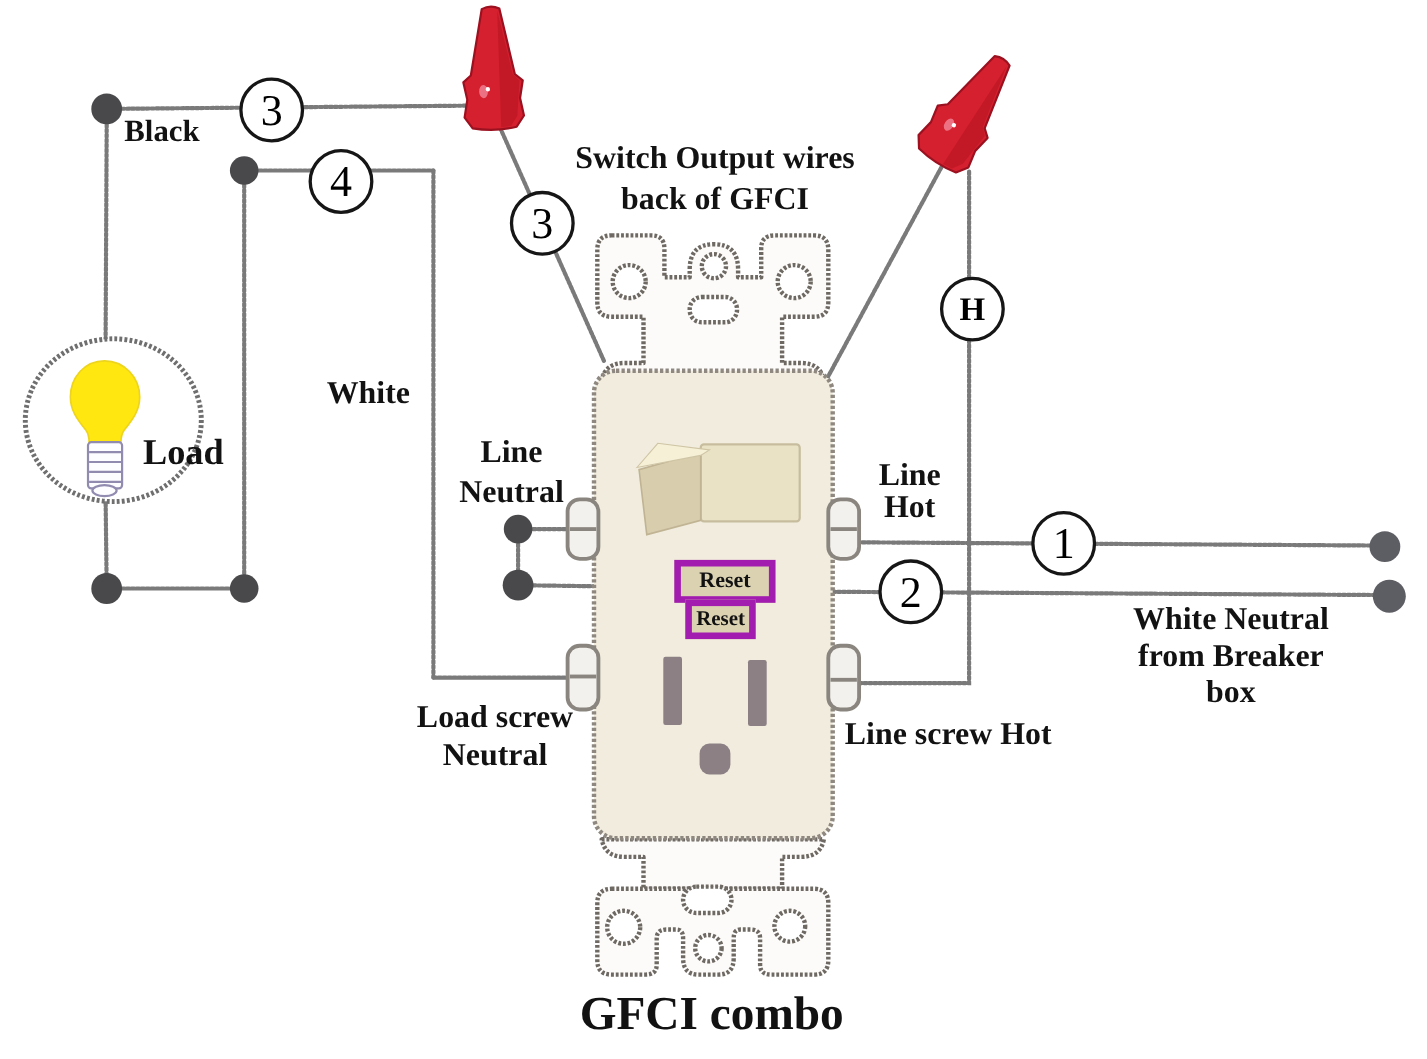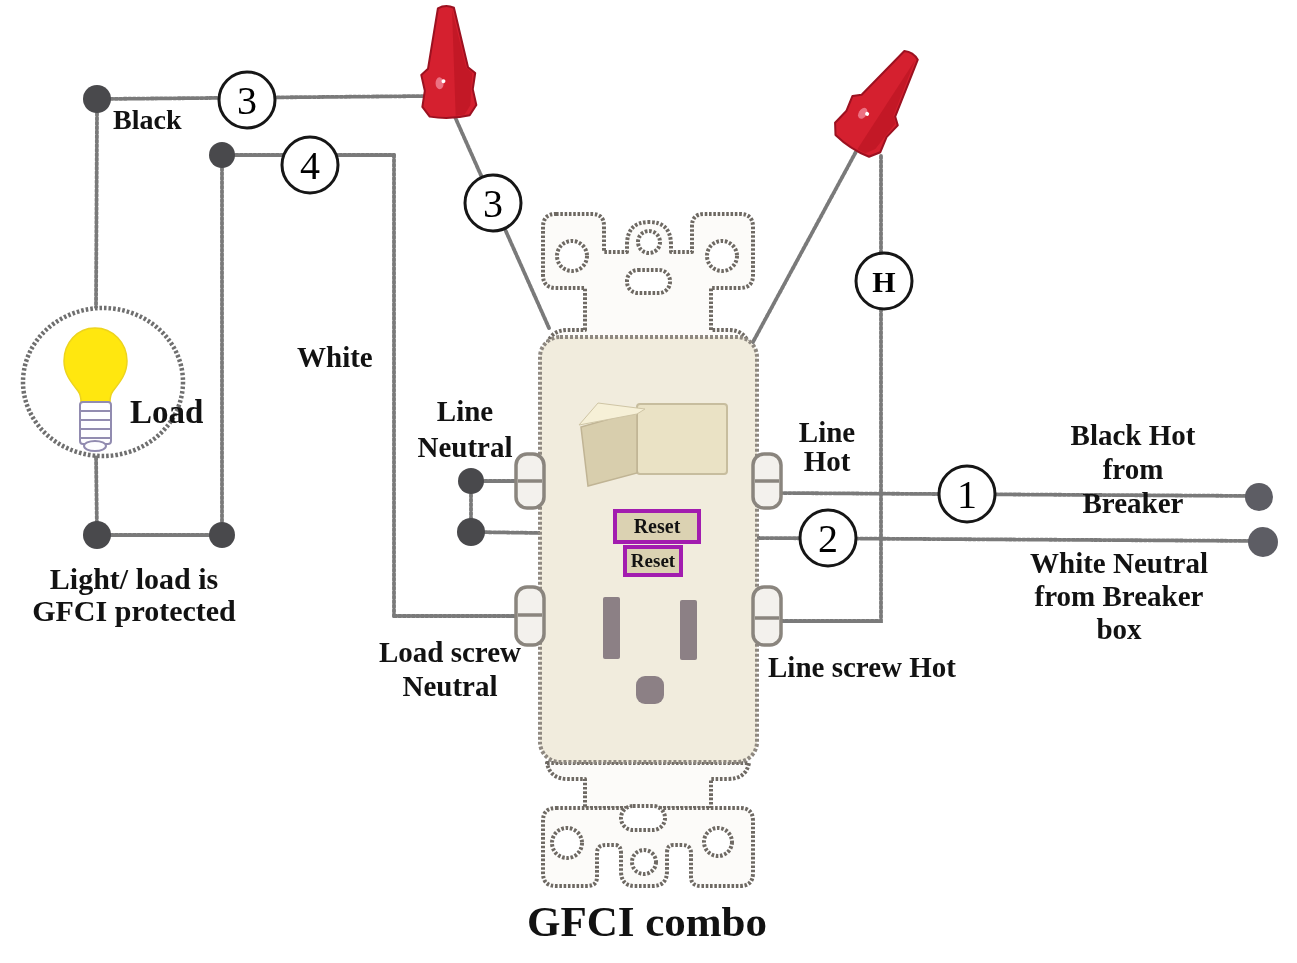--- a/index.html
+++ b/index.html
@@ -6,21 +6,21 @@
   #stage{position:relative;width:1297px;height:963px;background:#ffffff;overflow:hidden;
          font-family:"Liberation Serif",serif;}
   #art{position:absolute;left:0;top:0;z-index:1;}
   .lbl{position:absolute;z-index:5;font-weight:700;color:#121212;white-space:pre-line;}
   .ctr{transform:translateX(-50%);text-align:center;}
   .mk{position:absolute;z-index:6;width:53px;height:53px;border:3px solid #161616;border-radius:50%;
       background:#ffffff;display:flex;align-items:center;justify-content:center;
       font-family:"Liberation Serif",serif;font-size:40px;font-weight:400;color:#000;
       transform:translate(-50%,-50%);line-height:1;}
   .mk.bold{font-size:30px;font-weight:700;}
-  .btn{position:absolute;z-index:5;background:#dbd2b2;border:4px solid #a21caf;
+  .btn{position:absolute;z-index:5;background:#dbd2b2;border:6px solid #a21caf;
        display:flex;align-items:center;justify-content:center;
        font-weight:700;color:#121212;font-family:"Liberation Serif",serif;}
 </style>
 </head>
 <body>
 
 <div id="stage">
 
   <svg id="art" width="1297" height="963" viewBox="0 0 1297 963">
 
@@ -135,28 +135,26 @@
   <div class="mk" style="left:247px;top:100px;">3</div>
   <div class="mk" style="left:310px;top:165px;">4</div>
   <div class="mk" style="left:493px;top:203px;">3</div>
   <div class="mk bold" style="left:884px;top:281px;">H</div>
   <div class="mk" style="left:967px;top:494px;">1</div>
   <div class="mk" style="left:828px;top:538px;">2</div>
 
   <div class="lbl" style="left:113px;top:104px;font-size:28px;">Black</div>
   <div class="lbl" style="left:297px;top:316px;font-size:29px;margin-top:25px;">White</div>
   <div class="lbl" style="left:130px;top:394px;font-size:33px;">Load</div>
-  <div class="lbl ctr" style="left:134px;top:563px;font-size:30px;line-height:32px;">Light/ load is
-GFCI protected</div>
+  <div class="lbl ctr" style="left:650px;top:126px;font-size:29px;line-height:37px;">Switch Output wires
+back of GFCI</div>
   <div class="lbl ctr" style="left:465px;top:393px;font-size:29px;line-height:36px;">Line
 Neutral</div>
   <div class="lbl ctr" style="left:827px;top:418px;font-size:29px;line-height:29px;">Line
 Hot</div>
-  <div class="lbl ctr" style="left:1133px;top:418px;font-size:29px;line-height:34px;">Black Hot
-from Breaker</div>
   <div class="lbl ctr" style="left:1119px;top:547px;font-size:29px;line-height:33px;font-family:Liberation Serif, serif;">White Neutral
 from Breaker box</div>
   <div class="lbl ctr" style="left:420px;top:635px;font-size:29px;line-height:34px;margin-left:30px;">Load screw
 Neutral</div>
   <div class="lbl" style="left:768px;top:651px;font-size:29px;">Line screw Hot</div>
   <div class="lbl ctr" style="left:647px;top:897px;font-size:43px;font-family:Liberation Serif, serif;">GFCI combo</div>
 
   <div class="btn" style="left:613px;top:509px;width:80px;height:27px;font-size:20px;">Reset</div>
   <div class="btn" style="left:623px;top:545px;width:52px;height:24px;font-size:19px;">Reset</div>
 

